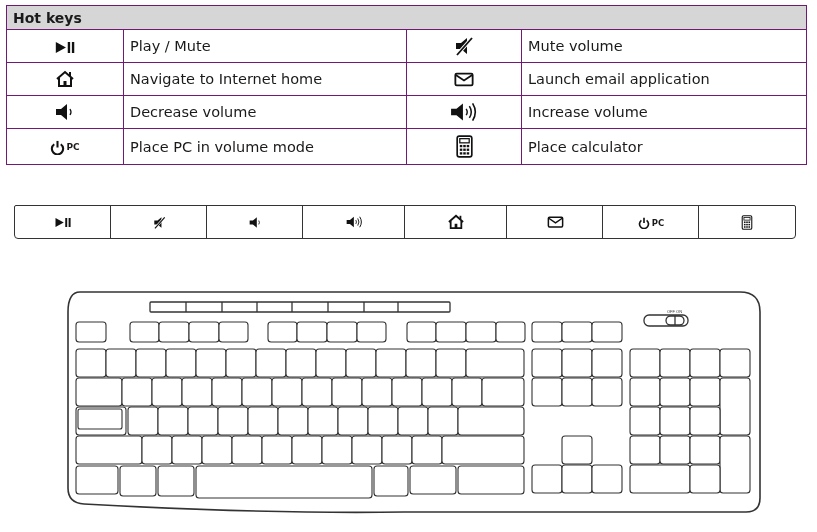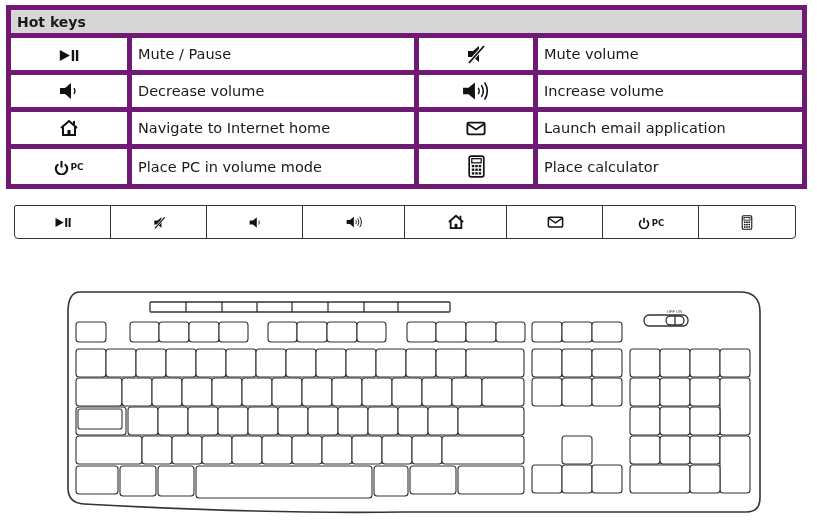--- a/index.html
+++ b/index.html
@@ -1,18 +1,18 @@
 <!DOCTYPE html>
 <html><head>
 <meta charset="utf-8">
 <style>
   html,body{margin:0;padding:0;background:#fff;}
   body{width:817px;height:532px;position:relative;overflow:hidden;font-family:"DejaVu Sans","Liberation Sans",sans-serif;color:#1a1a1a;}
   .hk-table{position:absolute;left:6px;top:5px;width:801px;border-collapse:collapse;font-size:14.5px;}
-  .hk-table td{border:5px solid #701a75;height:32px;padding:0;}
+  .hk-table td{border:1px solid #701a75;height:32px;padding:0;}
   .hk-table .head{background:#d6d6d6;height:23px;font-weight:bold;padding-left:6px;font-size:14px;}
   .hk-table .ic{width:116px;text-align:center;}
   .hk-table .ic2{width:114px;text-align:center;}
   .hk-table .lb{padding-left:6px;width:276px;}
   .hk-table .lb2{padding-left:6px;margin-left:13px;}
   .ico{display:inline-block;vertical-align:middle;}
   .strip{position:absolute;left:14px;top:205px;width:782px;height:36px;}
   .skey{position:absolute;top:0;height:34px;border:1.5px solid #333;box-sizing:border-box;background:#fff;display:flex;align-items:center;justify-content:center;}
   .kb{position:absolute;left:64px;top:290px;}
 </style>
@@ -75,45 +75,45 @@
 
 <table class="hk-table">
   <tbody>
       <tr>
         <td colspan="4" class="head">Hot keys</td>
       </tr>
   <tr>
     <td class="ic"><svg class="ico" width="22" height="13">
             <use href="#s-play"></use>
           </svg></td>
-    <td class="lb">Mute / Pause</td>
+    <td class="lb">Play / Mute</td>
     <td class="ic2"><svg class="ico" width="20" height="20">
             <use href="#s-mute"></use>
           </svg></td>
     <td class="lb2">Mute volume</td>
+  </tr>
+  <tr>
+    <td class="ic" style="height:26px"><svg class="ico" width="20" height="18">
+            <use href="#s-home"></use>
+          </svg></td>
+    <td class="lb">Navigate to Internet home</td>
+    <td class="ic2"><svg class="ico" width="20" height="15">
+            <use href="#s-mail"></use>
+          </svg></td>
+    <td class="lb2">Launch email application</td>
   </tr>
   <tr>
     <td class="ic"><svg class="ico" width="20" height="20">
             <use href="#s-vdown"></use>
           </svg></td>
     <td class="lb">Decrease volume</td>
     <td class="ic2"><svg class="ico" width="28" height="22">
             <use href="#s-vup"></use>
           </svg></td>
     <td class="lb2">Increase volume</td>
-  </tr>
-  <tr>
-    <td class="ic" style="height:26px"><svg class="ico" width="20" height="18">
-            <use href="#s-home"></use>
-          </svg></td>
-    <td class="lb">Navigate to Internet home</td>
-    <td class="ic2"><svg class="ico" width="20" height="15">
-            <use href="#s-mail"></use>
-          </svg></td>
-    <td class="lb2">Launch email application</td>
   </tr>
   <tr>
     <td class="ic" style="height:35px"><span><svg class="ico" width="15" height="15">
               <use href="#s-power"></use>
             </svg><span style="font-size:9px;font-weight:bold;vertical-align:middle;margin-left:1px">PC</span></span></td>
     <td class="lb">Place PC in volume mode</td>
     <td class="ic2"><svg class="ico" width="17" height="23">
             <use href="#s-calc"></use>
           </svg></td>
     <td class="lb2">Place calculator</td>

